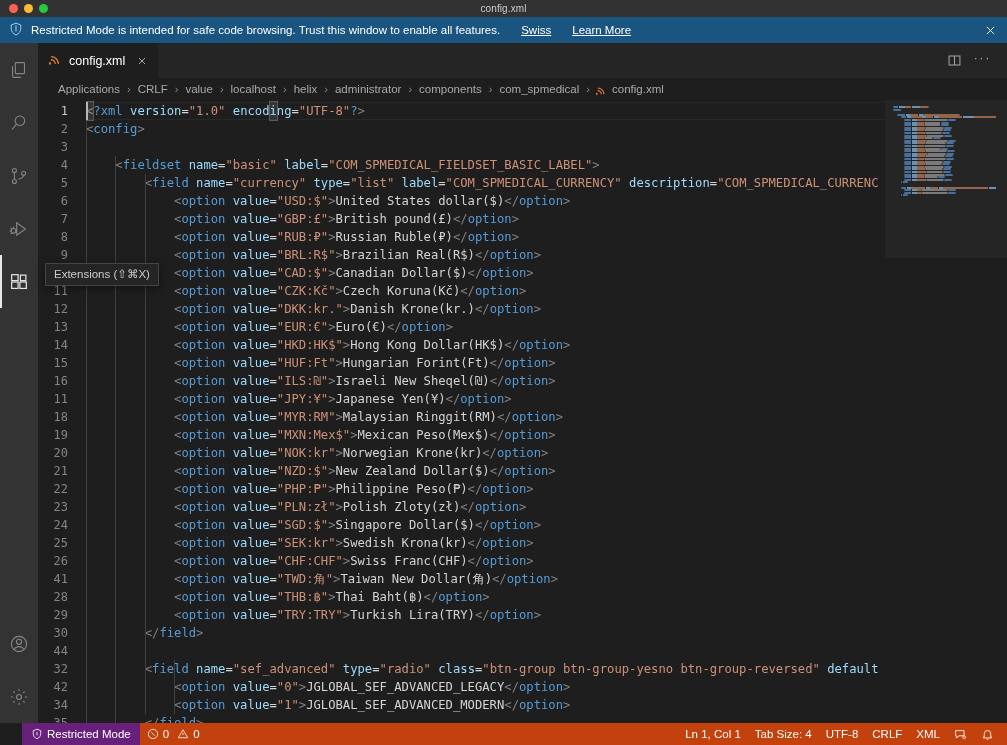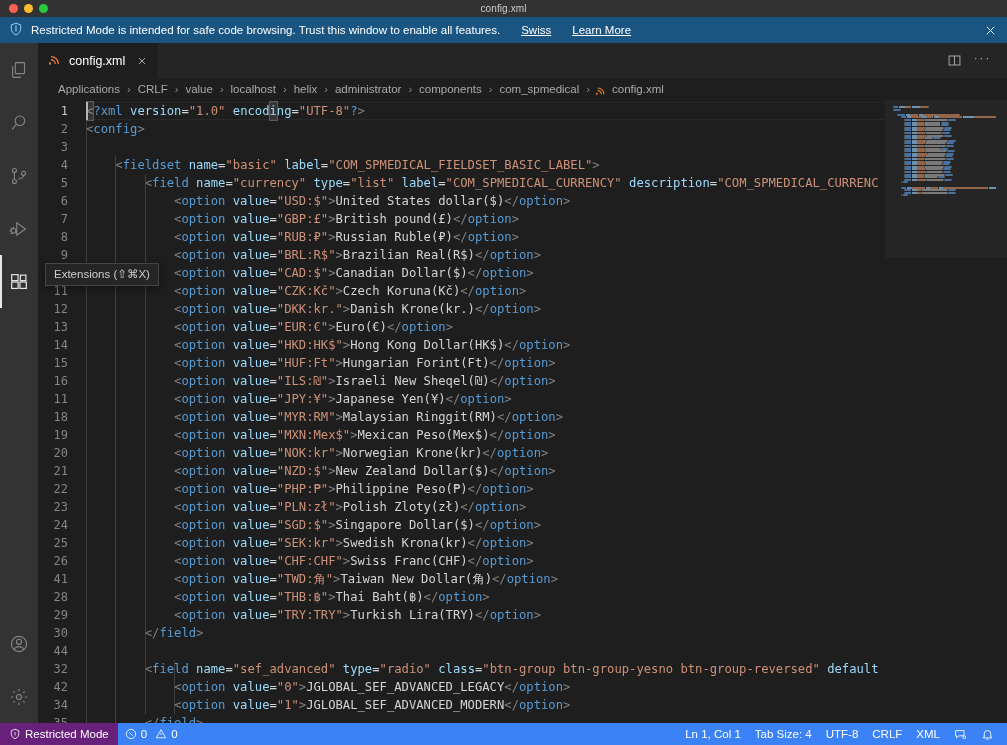--- a/index.html
+++ b/index.html
@@ -138,22 +138,22 @@
   .minimap {
     width: 122px; flex: 0 0 122px; background: #1e1e1e; position: relative; overflow: hidden;
     border-left: 0;
   }
   .mm-canvas { position: absolute; inset: 0; }
   .mm-row { position: absolute; height: 2px; }
   .mm-slider { position: absolute; left: 0; right: 0; top: 0; height: 158px; background: rgba(255,255,255,.035); }
 
   
   .statusbar {
-    height: 22px; flex: 0 0 22px; background: #3b82f6; display: flex; align-items: center;
-    color: #ffffff; font-size: 11.5px; overflow: hidden;
+    height: 22px; flex: 0 0 22px; background: #c2410c; display: flex; align-items: center;
+    color: #ffffff; font-size: 11.5px; overflow: hidden; margin-left: 22px;
   }
   .sb-left { display: flex; align-items: center; }
   .sb-right { margin-left: auto; display: flex; align-items: center; padding-right: 6px; }
   .sb-item { display: flex; align-items: center; gap: 4px; padding: 0 7px; height: 22px; cursor: pointer; white-space: nowrap; }
   .sb-remote { background: #68217a; padding-left: 9px; padding-right: 9px; }
   .sb-icon { display: inline-flex; align-items: center; position: relative; top: 0px; }
 </style>
 </head>
 <body>
 

